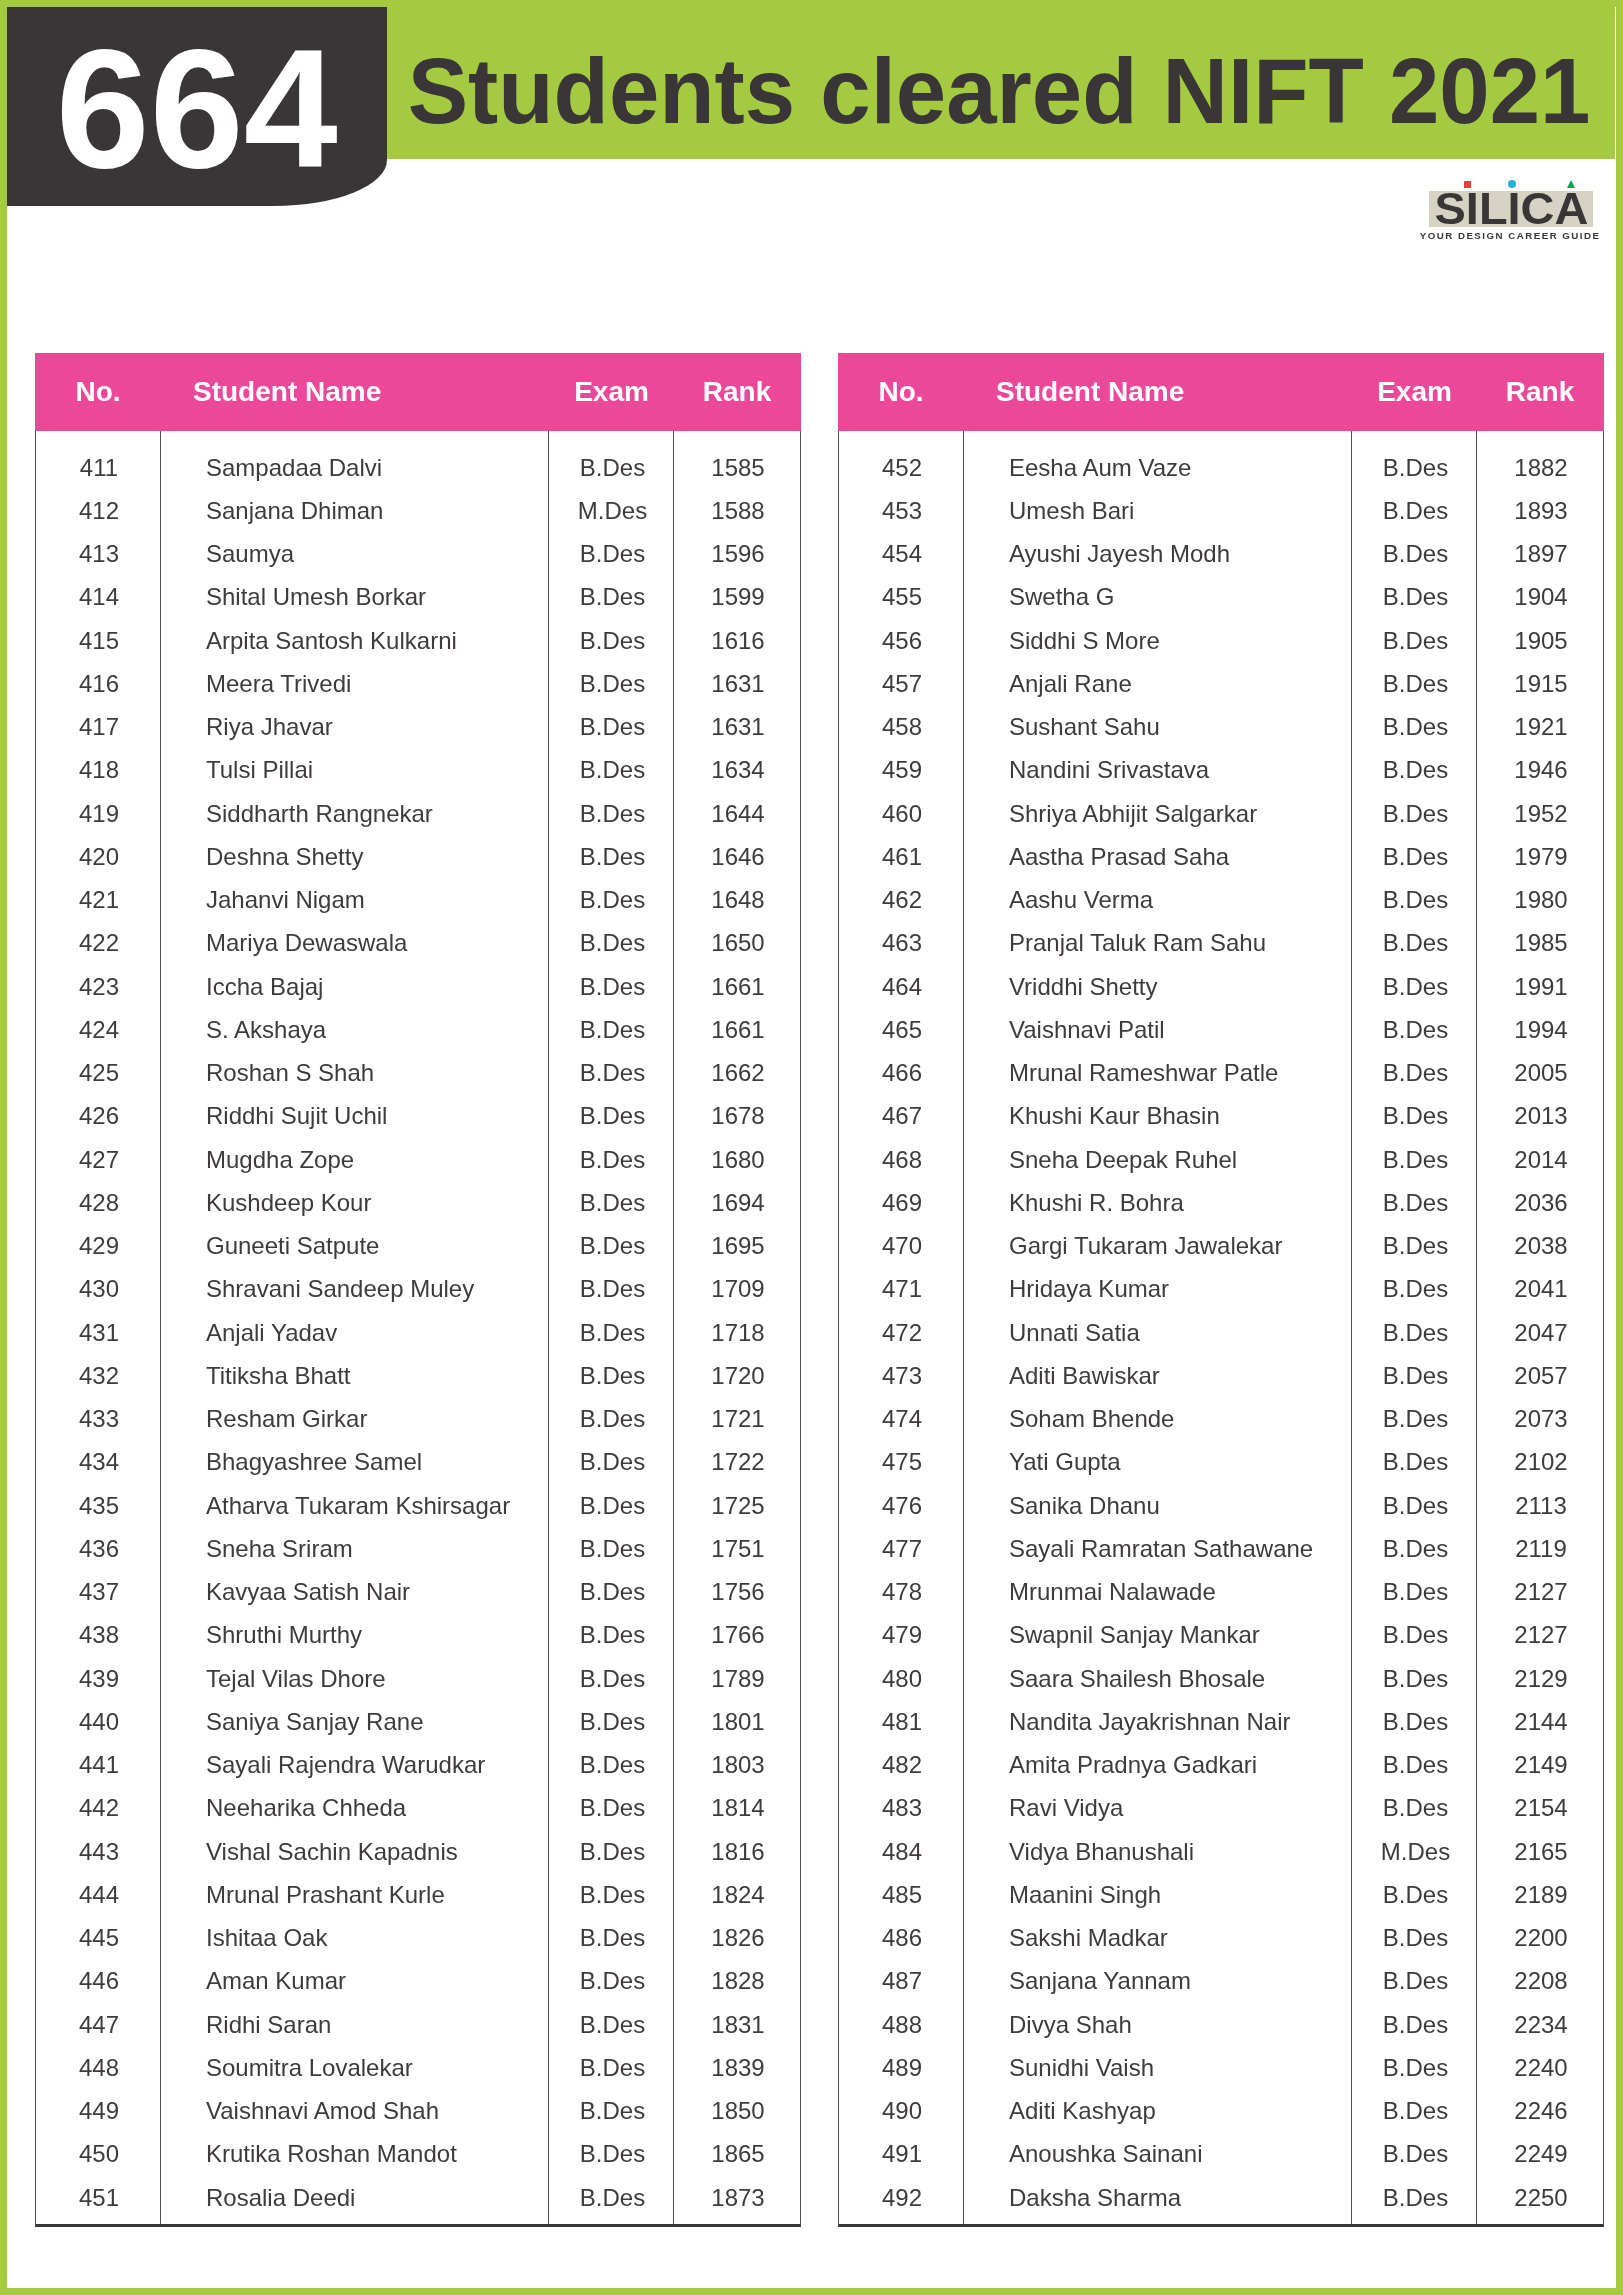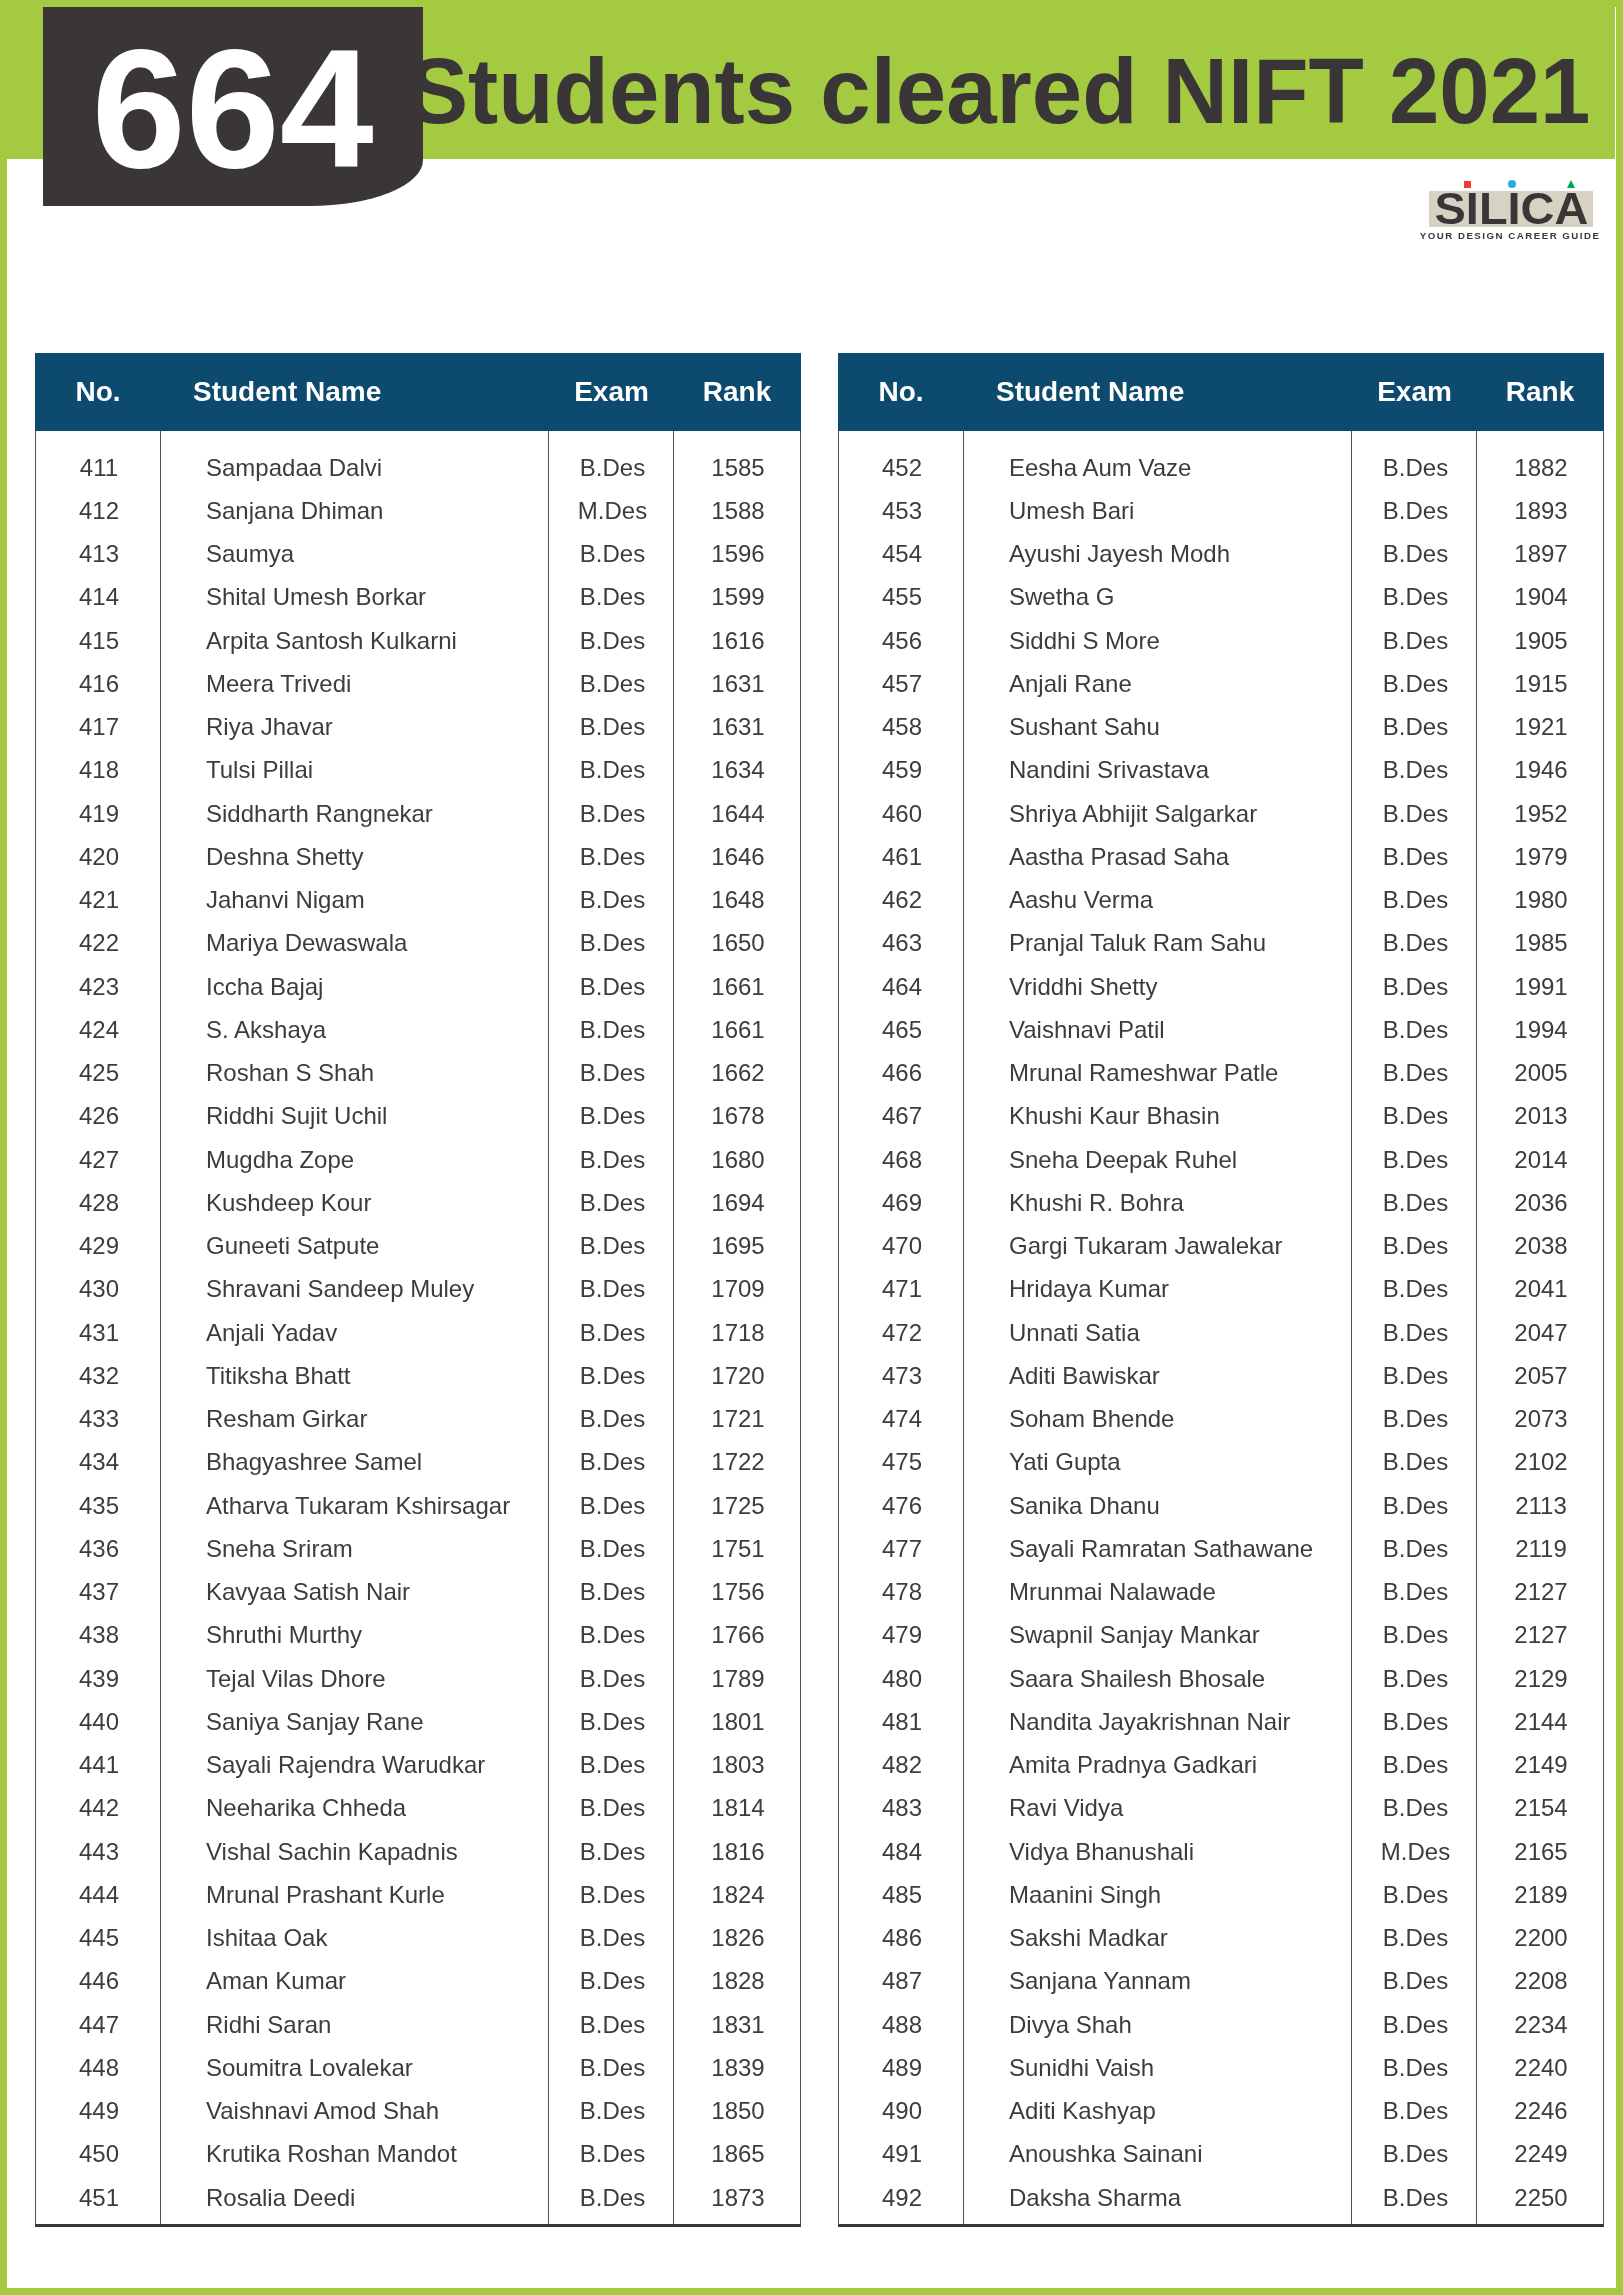--- a/index.html
+++ b/index.html
@@ -1,38 +1,38 @@
 <!DOCTYPE html>
 <html style="font-size:7.4px"><head>
 <meta charset="utf-8">
 <style>
   html,body{margin:0;padding:0;}
   body{font-family:"Liberation Sans", sans-serif;}
   .page{position:relative;width:1623px;height:2295px;background:#a4ca42;overflow:hidden;}
   .content{position:absolute;left:7.4px;top:7.4px;right:7.4px;bottom:7.4px;background:#ffffff;}
   .band{position:absolute;left:7.4px;top:7.4px;width:1608px;height:152px;background:#a4ca42;}
   .count-box{position:absolute;left:7.4px;top:7.4px;width:380px;height:199px;background:#3a3637;
-             border-bottom-right-radius:113px 46px;margin-left:36px;}
+             border-bottom-right-radius:113px 46px;}
   .count-box svg{position:absolute;left:0;top:0;}
   .title-svg{position:absolute;left:0;top:7.4px;width:1623px;height:152px;}
   .logo{position:absolute;left:1429px;top:178px;width:164px;height:67px;}
   .logo-block{position:absolute;left:0;top:13px;width:164px;height:36px;background:#d6d2c4;}
   .logo-svg{position:absolute;left:0;top:0;width:164px;height:51px;}
   .logo-tagline{position:absolute;left:-9.3px;right:-9.3px;top:52px;text-align:left;
                 font-size:9.7px;font-weight:bold;letter-spacing:1.5px;color:#3a3637;white-space:nowrap;}
   .mark{position:absolute;}
   .mark.square{left:1464px;top:181px;width:7.4px;height:7.4px;background:#ee3a36;}
   .mark.circle{left:1508px;top:180px;width:8.3px;height:8.3px;border-radius:50%;background:#29abe2;}
   .mark.triangle{left:1567px;top:180px;width:0;height:0;
                  border-left:4.6px solid transparent;border-right:4.6px solid transparent;
                  border-bottom:8.3px solid #00a551;}
   .table{position:absolute;top:353px;height:1874px;width:766px;}
   .table.left{left:35px;}
   .table.right{left:838px;}
-  .thead{position:absolute;left:0;top:0;right:0;height:78px;background:#0c4a6e;color:#ffffff;
+  .thead{position:absolute;left:0;top:0;right:0;height:78px;background:#ec4899;color:#ffffff;
          display:flex;align-items:center;font-weight:bold;font-size:28px;}
   .tbody{position:absolute;left:0;top:78px;right:0;bottom:0;
          border-left:1.4px solid #55514f;border-right:1.4px solid #55514f;border-bottom:3.7px solid #3a3637;}
   .rows{position:absolute;left:0;top:22px;right:0;bottom:12px;display:flex;flex-direction:column;gap:14px;}
   .row{flex:1;display:flex;align-items:center;font-size:24px;color:#3f3b3c;}
   .c1{width:126px;text-align:center;flex:none;}
   .c2{width:388px;padding-left:44px;box-sizing:border-box;flex:none;text-align:left;}
   .c3{width:125px;text-align:center;flex:none;}
   .c4{width:126px;text-align:center;flex:none;}
   .thead .c2{padding-left:32px;}

